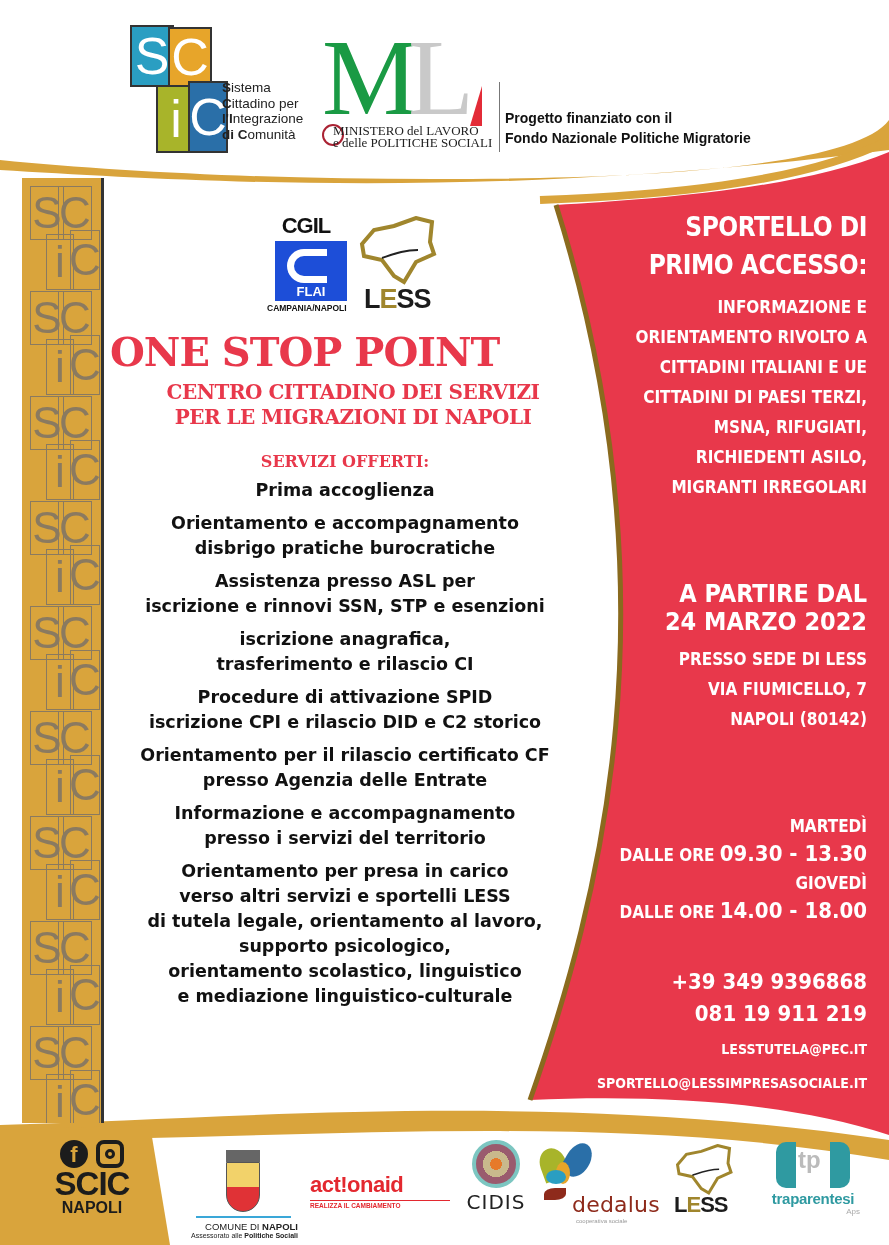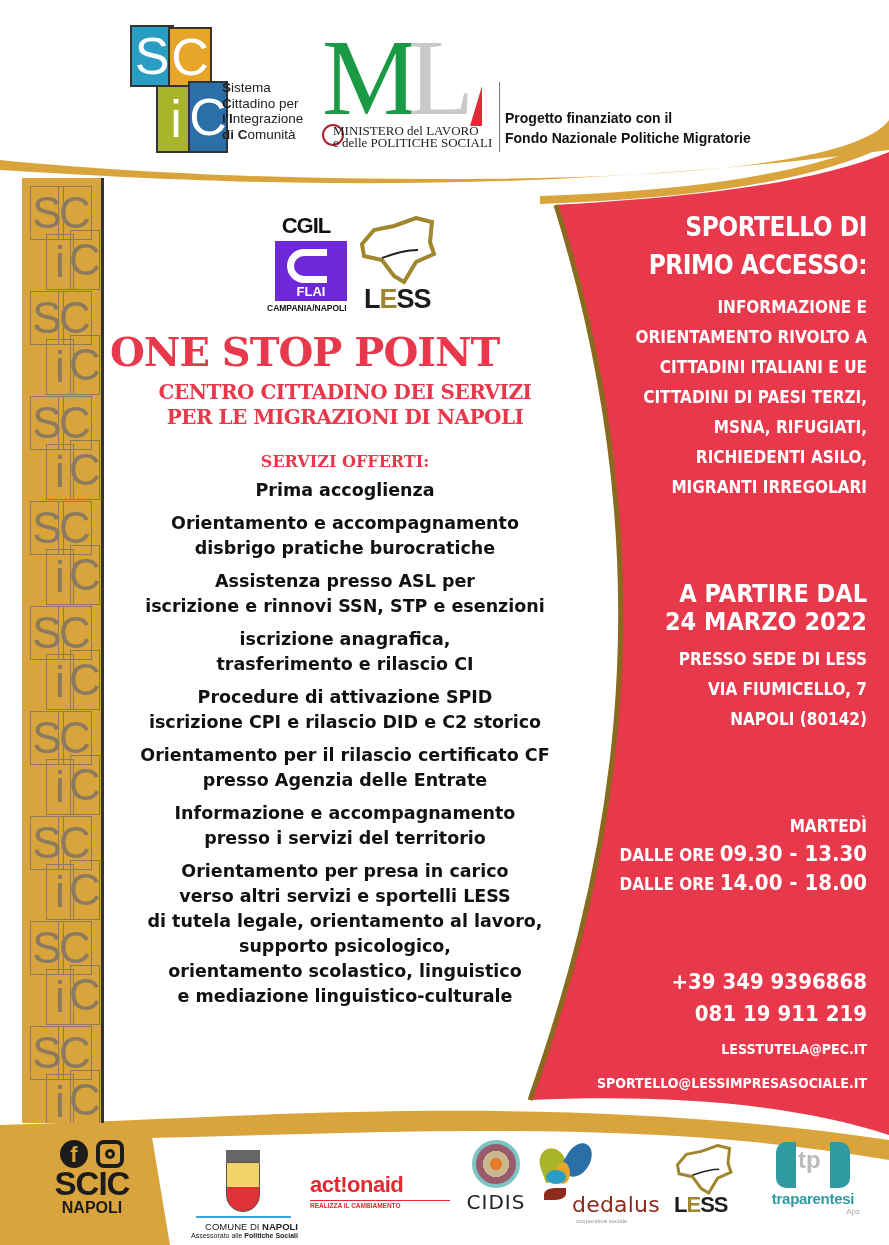--- a/index.html
+++ b/index.html
@@ -19,29 +19,29 @@
   .ml-div{left:499px;top:82px;width:1px;height:70px;background:#777}
   .funded{left:505px;top:108px;font-family:"Liberation Sans",sans-serif;font-weight:bold;font-size:14px;line-height:20px;color:#111}
   
   #bgsvg{left:0;top:0}
   
   .strip{left:22px;top:178px;width:82px;height:945px;background:#d9a43c;border-right:3px solid #333;overflow:hidden}
   .strip-tile{position:absolute;border:1.5px solid #8a7a60;color:#8a7a60;font-family:"Liberation Sans",sans-serif;font-size:44px;line-height:1;display:flex;align-items:center;justify-content:center}
   
   .cgil{left:275px;top:214px;width:62px;text-align:center}
   .cgil-word{font-family:"Liberation Sans",sans-serif;font-weight:900;font-size:22px;letter-spacing:-1px;color:#111;line-height:24px}
-  .cgil-box{width:72px;height:60px;background:#6d28d9;margin-top:3px;position:relative}
+  .cgil-box{width:72px;height:60px;background:#1d4ed8;margin-top:3px;position:relative}
   .cgil-flai{position:absolute;bottom:2px;left:0;width:100%;text-align:center;color:#fff;font-weight:bold;font-size:13px;font-family:"Liberation Sans",sans-serif}
   .cgil-swoosh{position:absolute;left:12px;top:8px;width:40px;height:34px;border:7px solid #fff;border-right:none;border-radius:40px 0 0 40px}
   .cgil-sub{font-family:"Liberation Sans",sans-serif;font-weight:bold;font-size:8.5px;color:#111;margin-top:2px;white-space:nowrap;margin-left:-8px}
   .less-logo{left:354px;top:216px;width:90px;height:100px}
   .less-word{position:absolute;left:10px;top:68px;font-family:"Liberation Sans",sans-serif;font-weight:900;font-size:27px;color:#1c1c1c;letter-spacing:-1px}
   .less-word span{color:#a0862d}
   .title{left:110px;top:330px;width:470px;font-family:"DejaVu Serif",serif;font-weight:900;color:#e8384b;font-size:40px;letter-spacing:-1px;line-height:44px}
-  .subtitle{left:110px;top:380px;width:470px;text-align:center;font-family:"DejaVu Serif",serif;font-weight:900;color:#e8384b;font-size:20px;line-height:25px;letter-spacing:-.5px}
+  .subtitle{left:118px;top:380px;width:470px;text-align:center;font-family:"DejaVu Serif",serif;font-weight:900;color:#e8384b;font-size:20px;line-height:25px;letter-spacing:-.5px}
   .services-h{left:110px;top:452px;width:470px;text-align:center;font-family:"DejaVu Serif",serif;font-weight:900;color:#e8384b;font-size:16px}
   .services{left:110px;top:478px;width:470px;text-align:center;font-family:"DejaVu Sans",sans-serif;font-weight:bold;font-size:17.5px;line-height:25px;color:#111}
   .svc{margin-bottom:8px}
   .svc div{white-space:nowrap}
   
   .rp{right:22px;text-align:right;color:#fff;font-family:"DejaVu Sans Condensed","DejaVu Sans",sans-serif;font-weight:bold;white-space:nowrap}
   .rp-title{top:208px;font-size:26px;line-height:38px;letter-spacing:-.5px}
   .rp-desc{top:292px;font-size:17px;line-height:30px}
   .rp-date{top:580px;font-size:25px;line-height:28px}
   .rp-addr{top:644px;font-size:17px;line-height:30px}
@@ -249,20 +249,21 @@
   <div>24 MARZO 2022</div>
 </div>
 <div class="abs rp rp-addr">
   <div>PRESSO SEDE DI LESS</div>
   <div>VIA FIUMICELLO, 7</div>
   <div>NAPOLI (80142)</div>
 </div>
 <div class="abs rp rp-sched">
   <div>MARTEDÌ</div>
   <div><span>DALLE ORE</span> <span class="big">09.30 - 13.30</span></div>
+  <div>GIOVEDÌ</div>
   <div><span>DALLE ORE</span> <span class="big">14.00 - 18.00</span></div>
 </div>
 <div class="abs rp rp-phone">
   <div>+39 349 9396868</div>
   <div>081 19 911 219</div>
 </div>
 <div class="abs rp rp-mail">
   <div>LESSTUTELA@PEC.IT</div>
   <div>SPORTELLO@LESSIMPRESASOCIALE.IT</div>
 </div>

